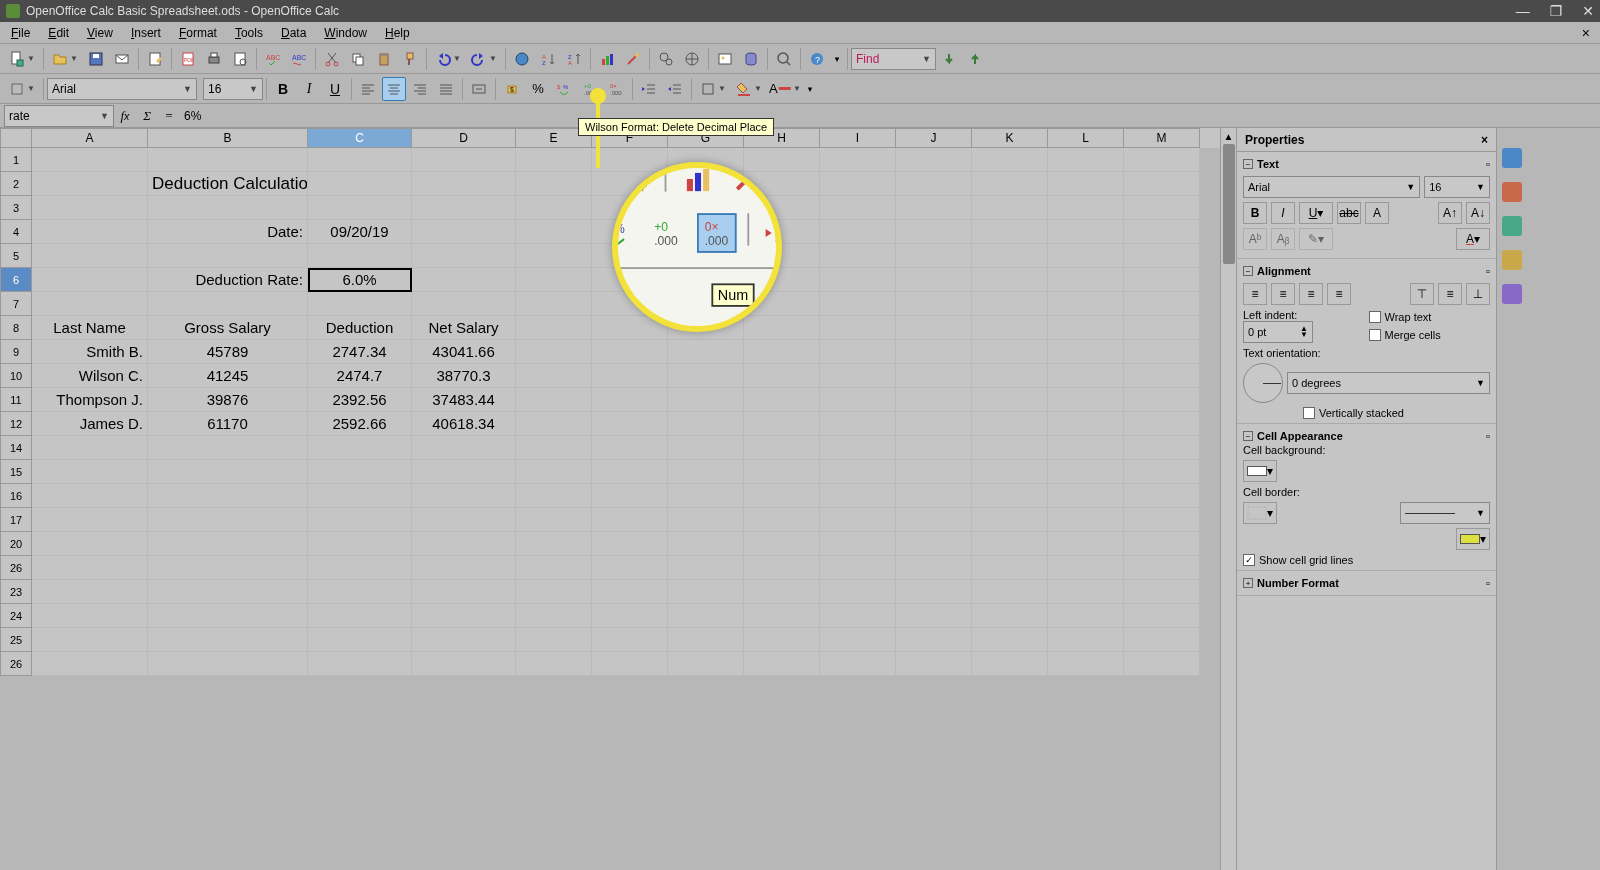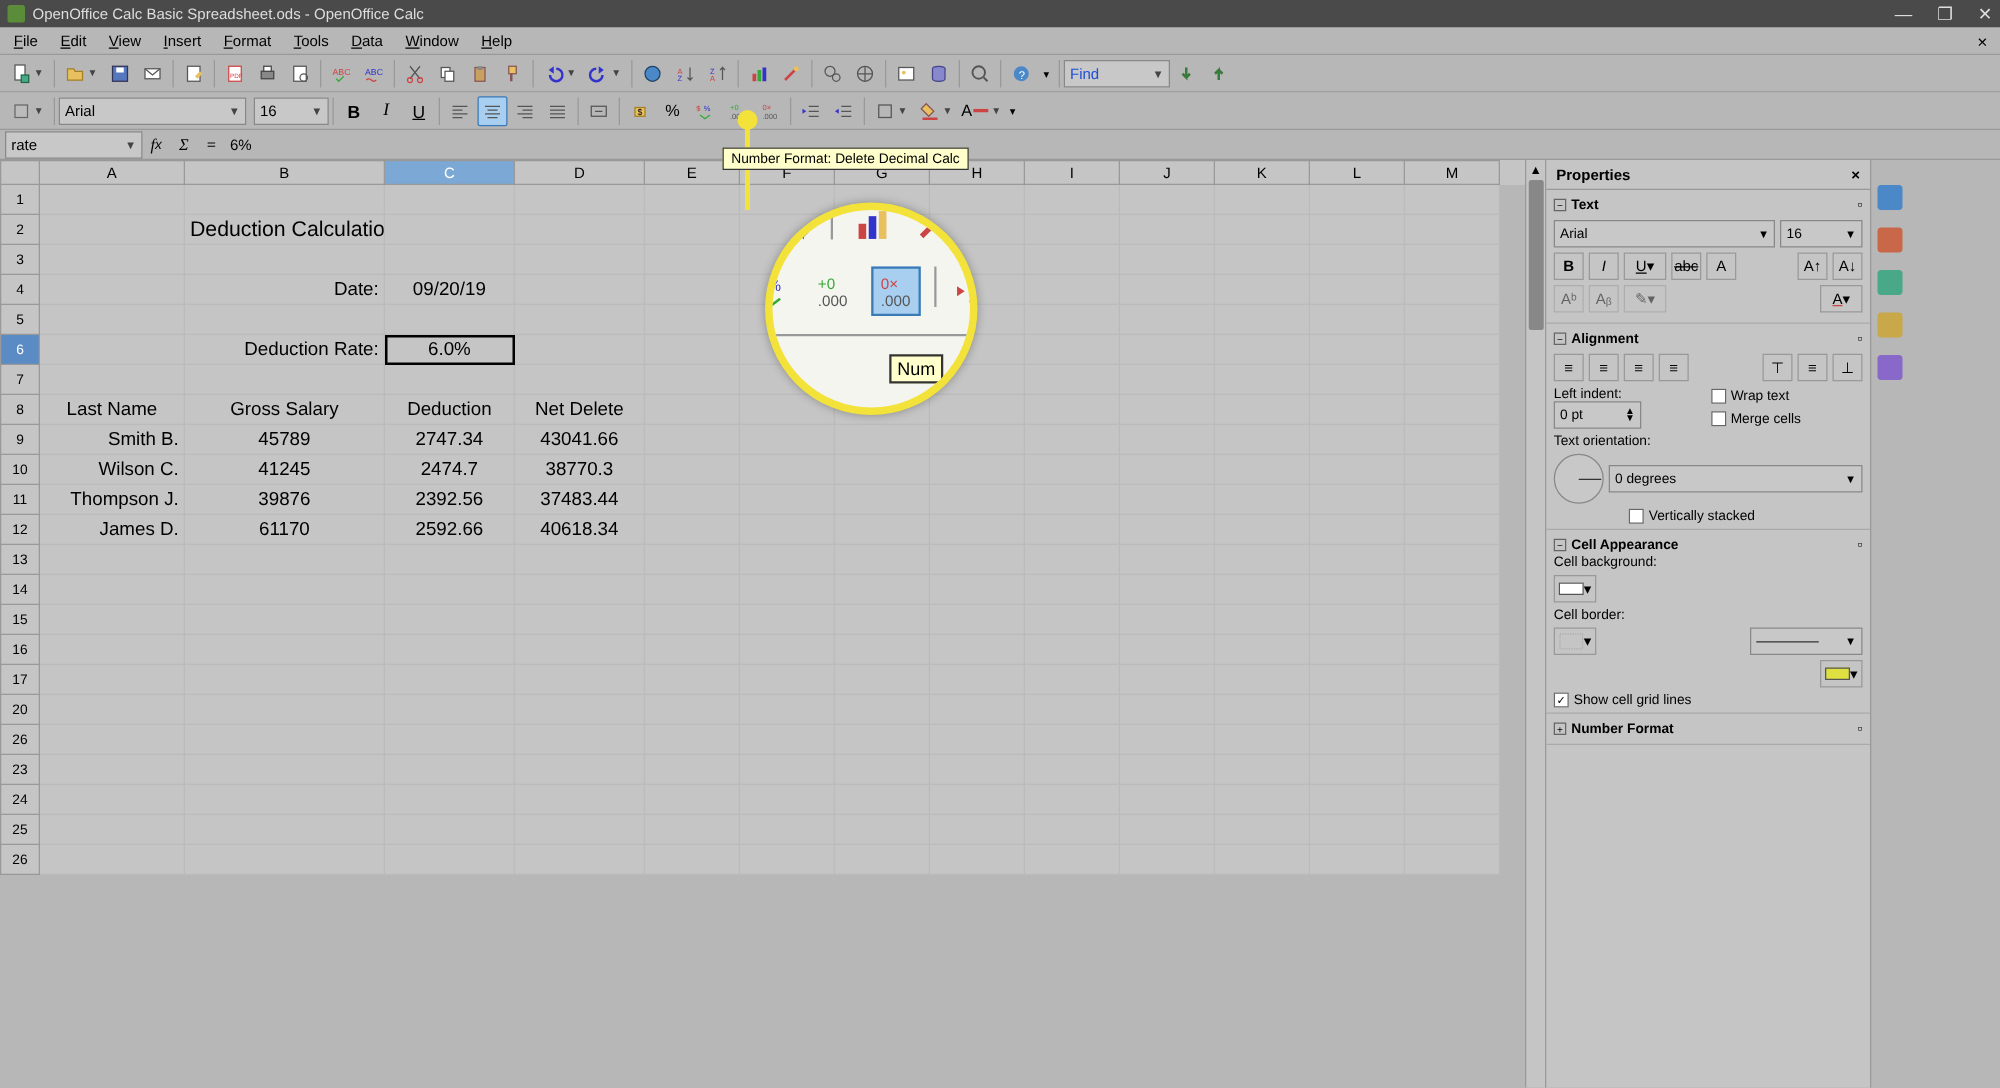--- a/index.html
+++ b/index.html
@@ -283,21 +283,21 @@
       <svg viewBox="0 0 16 16">
         <circle cx="8" cy="8" r="6" fill="#4a88c8"></circle>
         <text x="6" y="12" font-size="9" fill="#fff">?</text>
       </svg>
     </div>
   <div class="tbtn" style="width:12px;">
       <span style="font-size:9px;">▾</span>
     </div>
   <div class="sep"></div>
   <div class="combo find-box">
-      <span style="color:#1d4ed8">Find</span>
+      <span style="color:#be185d">Find</span>
       <span class="arr">▼</span>
     </div>
   <div class="tbtn">
       <svg viewBox="0 0 16 16">
         <path d="M8 3v8l-3-3m3 3l3-3" stroke="#3a7a3a" fill="none" stroke-width="2"></path>
       </svg>
     </div>
   <div class="tbtn">
       <svg viewBox="0 0 16 16">
         <path d="M8 13V5l-3 3m3-3l3 3" stroke="#3a7a3a" fill="none" stroke-width="2"></path>
@@ -569,21 +569,21 @@
           <div class="cell " style="width: 76px;"></div>
           <div class="cell " style="width: 76px;"></div>
           <div class="cell " style="width: 76px;"></div>
           <div class="cell " style="width: 76px;"></div>
         </div>
         <div class="row">
           <div class="rn">8</div>
           <div class="cell c header-cell" style="width: 116px;">Last Name</div>
           <div class="cell c header-cell" style="width: 160px;">Gross Salary</div>
           <div class="cell c header-cell" style="width: 104px;">Deduction</div>
-          <div class="cell c header-cell" style="width: 104px;">Net Delete</div>
+          <div class="cell c header-cell" style="width: 104px;">Net Salary</div>
           <div class="cell " style="width: 76px;"></div>
           <div class="cell " style="width: 76px;"></div>
           <div class="cell " style="width: 76px;"></div>
           <div class="cell " style="width: 76px;"></div>
           <div class="cell " style="width: 76px;"></div>
           <div class="cell " style="width: 76px;"></div>
           <div class="cell " style="width: 76px;"></div>
           <div class="cell " style="width: 76px;"></div>
           <div class="cell " style="width: 76px;"></div>
         </div>
@@ -634,36 +634,20 @@
           <div class="cell " style="width: 76px;"></div>
           <div class="cell " style="width: 76px;"></div>
           <div class="cell " style="width: 76px;"></div>
         </div>
         <div class="row">
           <div class="rn">12</div>
           <div class="cell r data-cell" style="width: 116px;">James D.</div>
           <div class="cell c data-cell" style="width: 160px;">61170</div>
           <div class="cell c data-cell" style="width: 104px;">2592.66</div>
           <div class="cell c data-cell" style="width: 104px;">40618.34</div>
-          <div class="cell " style="width: 76px;"></div>
-          <div class="cell " style="width: 76px;"></div>
-          <div class="cell " style="width: 76px;"></div>
-          <div class="cell " style="width: 76px;"></div>
-          <div class="cell " style="width: 76px;"></div>
-          <div class="cell " style="width: 76px;"></div>
-          <div class="cell " style="width: 76px;"></div>
-          <div class="cell " style="width: 76px;"></div>
-          <div class="cell " style="width: 76px;"></div>
-        </div>
-        <div class="row">
-          <div class="rn">13</div>
-          <div class="cell " style="width: 116px;"></div>
-          <div class="cell " style="width: 160px;"></div>
-          <div class="cell " style="width: 104px;"></div>
-          <div class="cell " style="width: 104px;"></div>
           <div class="cell " style="width: 76px;"></div>
           <div class="cell " style="width: 76px;"></div>
           <div class="cell " style="width: 76px;"></div>
           <div class="cell " style="width: 76px;"></div>
           <div class="cell " style="width: 76px;"></div>
           <div class="cell " style="width: 76px;"></div>
           <div class="cell " style="width: 76px;"></div>
           <div class="cell " style="width: 76px;"></div>
           <div class="cell " style="width: 76px;"></div>
         </div>
@@ -972,21 +956,21 @@
 
   <div class="sidebar-icons">
     <div class="ic" style="background:#4a88c8"></div>
     <div class="ic" style="background:#c86848"></div>
     <div class="ic" style="background:#48a888"></div>
     <div class="ic" style="background:#c8a848"></div>
     <div class="ic" style="background:#8868c8"></div>
   </div>
 </div>
 
-<div class="tooltip" style="left:578px;top:118px;"><span>Number Format: Delete Decimal Calc</span></div>
+<div class="tooltip" style="left:578px;top:118px;"><span>Wilson Format: Delete Decimal Place</span></div>
 
 <div class="mag-dot"></div>
 <div class="mag-line"></div>
 <div class="magnify" style="left:612px;top:162px;">
   <div class="mag-inner">
     <div class="mag-row">
       <div class="mag-btn">
           <svg width="18" height="18" viewBox="0 0 16 16">
             <text x="1" y="8" font-size="7" fill="#c44">A</text>
             <path d="M12 3v10l-2-2m2 2l2-2" stroke="#555" fill="none"></path>

